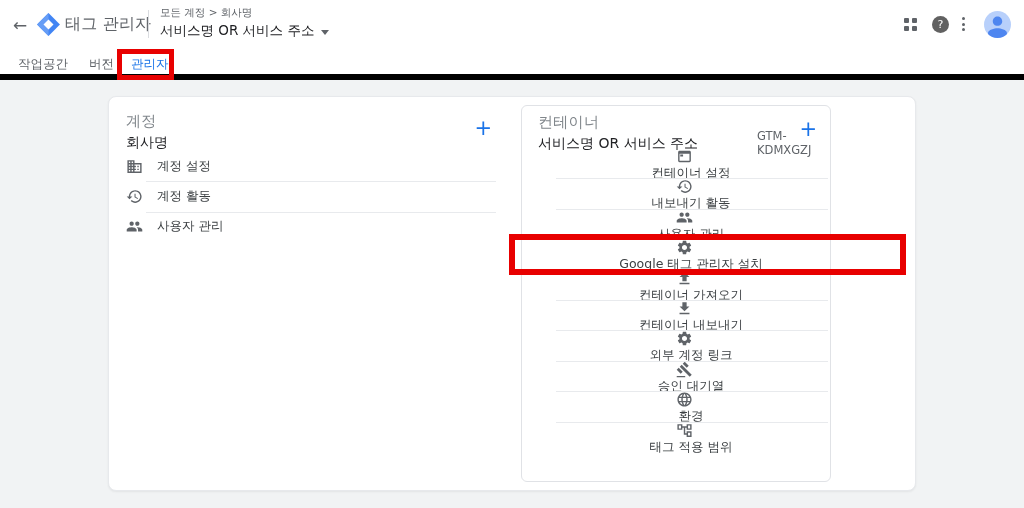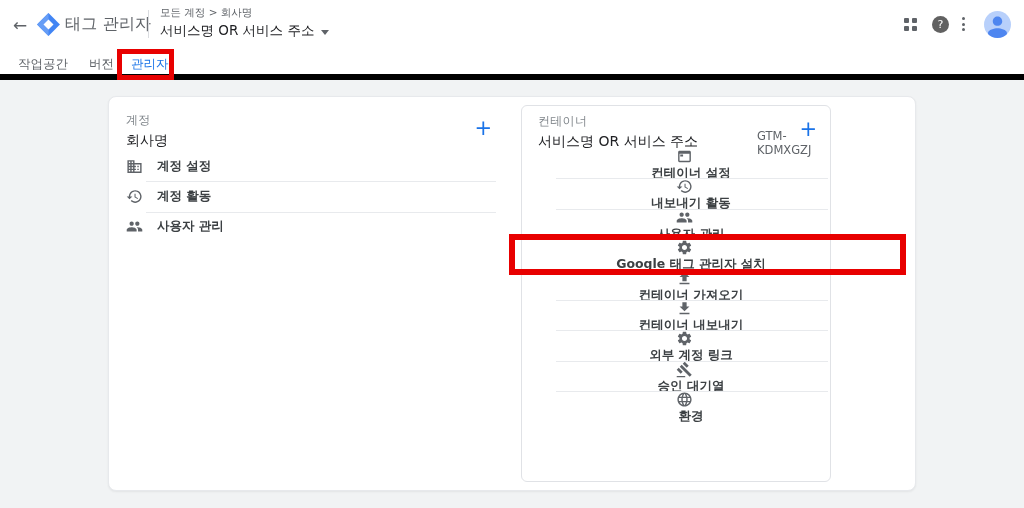--- a/index.html
+++ b/index.html
@@ -36,35 +36,35 @@
   .tabbar { position:absolute; left:0; top:48px; width:1024px; height:32px; background:#fff;
             border-bottom:6px solid #000000; }
   .tab { position:absolute; top:8px; font-size:12.5px; color:#5f6368; cursor:pointer; }
   .tab.active { color:#1a73e8; }
   .tab-underline { position:absolute; left:129px; top:29px; width:40px; height:3px; background:#1a73e8; }
 
   
   .panel { position:absolute; left:108px; top:96px; width:808px; height:395px; background:#fff;
            border:1px solid #e7e9ec; border-radius:8px; box-shadow:0 1px 2px rgba(60,64,67,.08); }
 
-  .card-label { font-size:12px; color:#80868b; letter-spacing:.3px; }
+  .card-label { font-size:15px; color:#80868b; letter-spacing:.3px; }
   .card-title { font-size:14px; color:#202124; margin-top:3px; }
   .add-btn { position:absolute; font-size:21px; font-weight:400; color:#1a73e8; line-height:20px; cursor:pointer; }
 
   .account-col { position:absolute; left:17px; top:8px; width:370px; }
   .account-head { position:relative; height:46px; padding-top:7px; }
   .account-head .add-btn { right:4px; top:13px; }
 
   .container-card { position:absolute; left:412px; top:8px; width:310px; height:377px;
                     border:1px solid #e0e2e6; border-radius:6px; background:#fff; }
   .container-head { position:relative; height:42px; padding:7px 0 0 16px; }
   .container-head .add-btn { right:13px; top:13px; }
   .gtm-id { position:absolute; left:235px; top:23px; font-size:11.5px; color:#5f6368; cursor:pointer; }
 
-  .list { position:relative;font-weight:bold; }
+  .list { position:relative; }
   .row { position:relative; display:flex; align-items:center; height:30.4px; cursor:pointer; }
   .account-col .row { padding-left:0; }
   .container-card .row { padding-left:16px;flex-direction:column; }
   .row + .row::before { content:""; position:absolute; top:0; right:2px; border-top:1px solid #e8eaed; }
   .account-col .row + .row::before { left:20px; right:0; }
   .container-card .row + .row::before { left:34px; }
   .row svg { width:17px; height:17px; color:#5f6368; flex:0 0 17px; }
   .row-label { font-size:12.5px; color:#3c4043; margin-left:14px; white-space:nowrap; }
 
   
@@ -242,20 +242,26 @@
               <use href="#i-gavel" xlink:href="#i-gavel"></use>
             </svg>
             <span class="row-label">승인 대기열</span>
           </div>
           <div class="row">
             <svg>
               <use href="#i-globe" xlink:href="#i-globe"></use>
             </svg>
             <span class="row-label">환경</span>
           </div>
+          <div class="row">
+            <svg>
+              <use href="#i-sitemap" xlink:href="#i-sitemap"></use>
+            </svg>
+            <span class="row-label">태그 적용 범위</span>
+          </div>
       </div>
     </div>
 
   </div>
 
   <div class="red-box tab-box"></div>
   <div class="red-box row-box"></div>
 
 </div>
 

